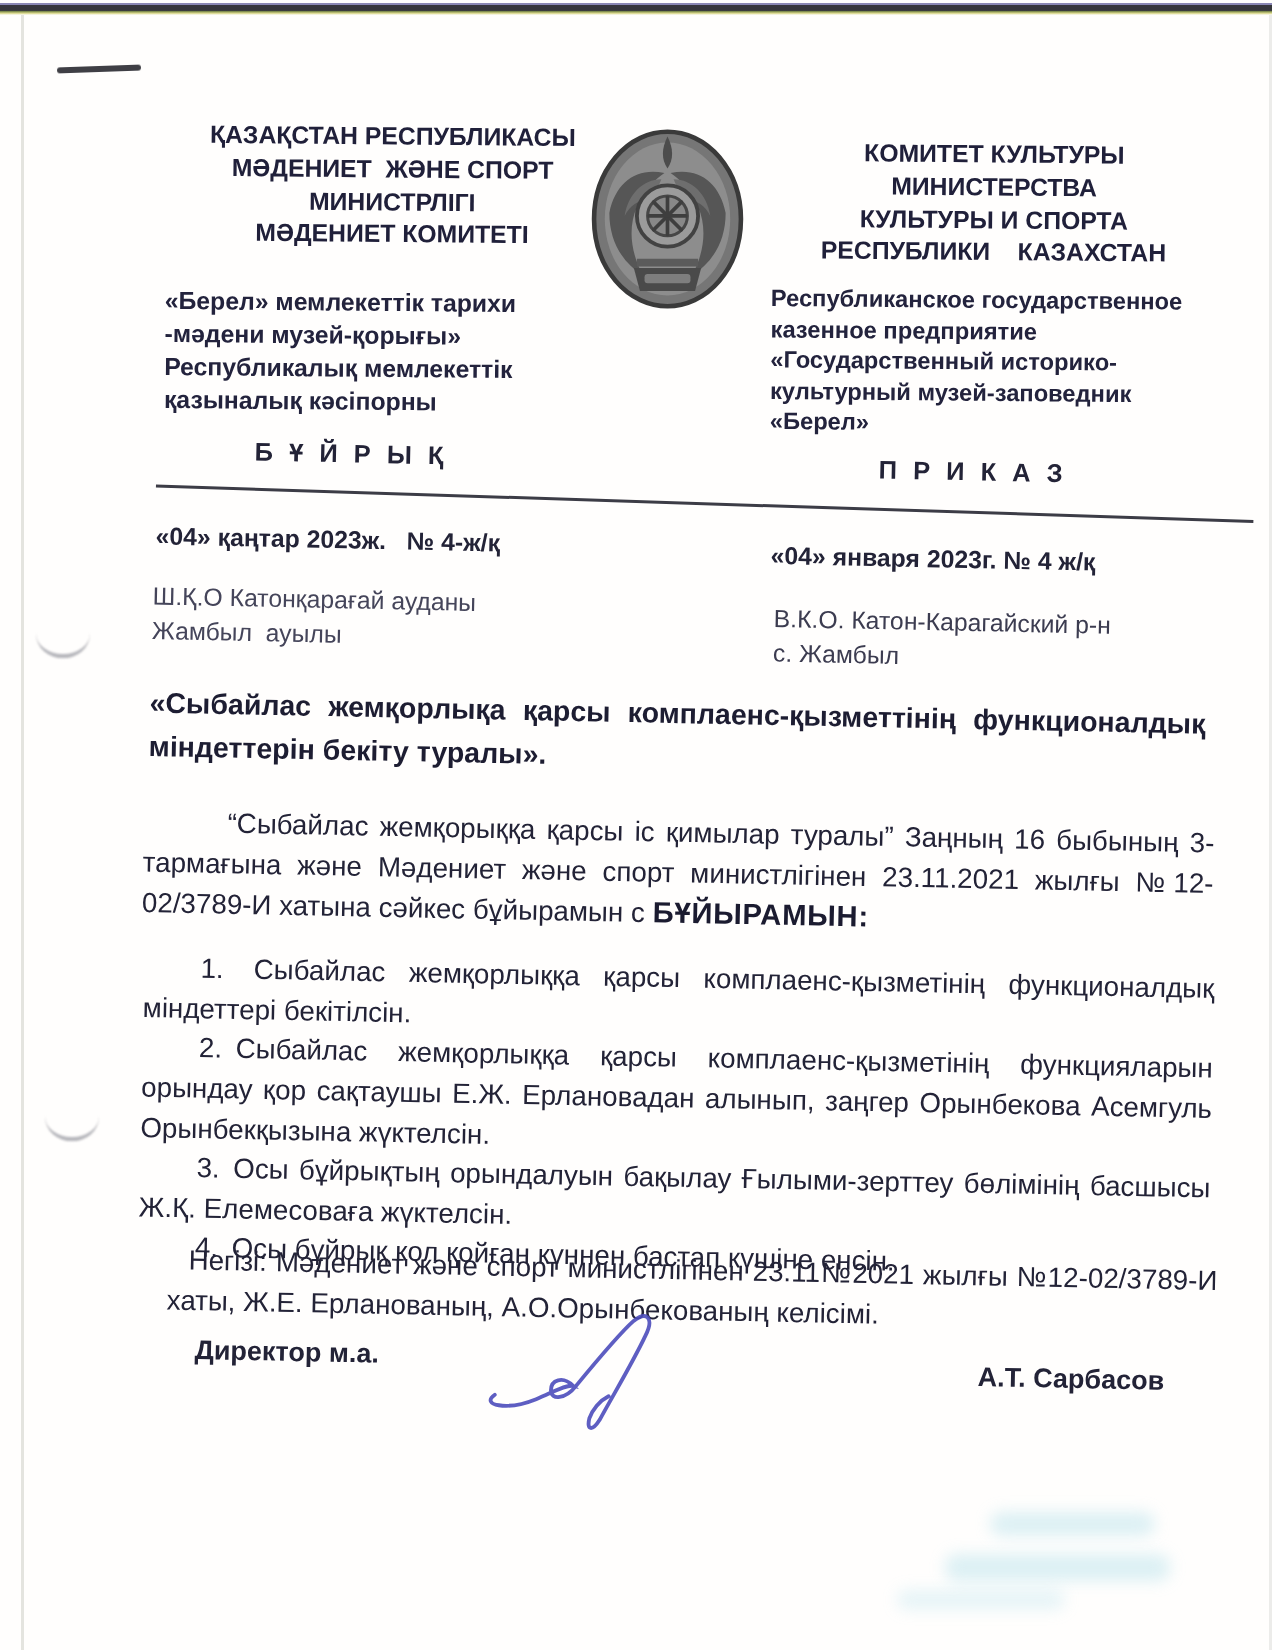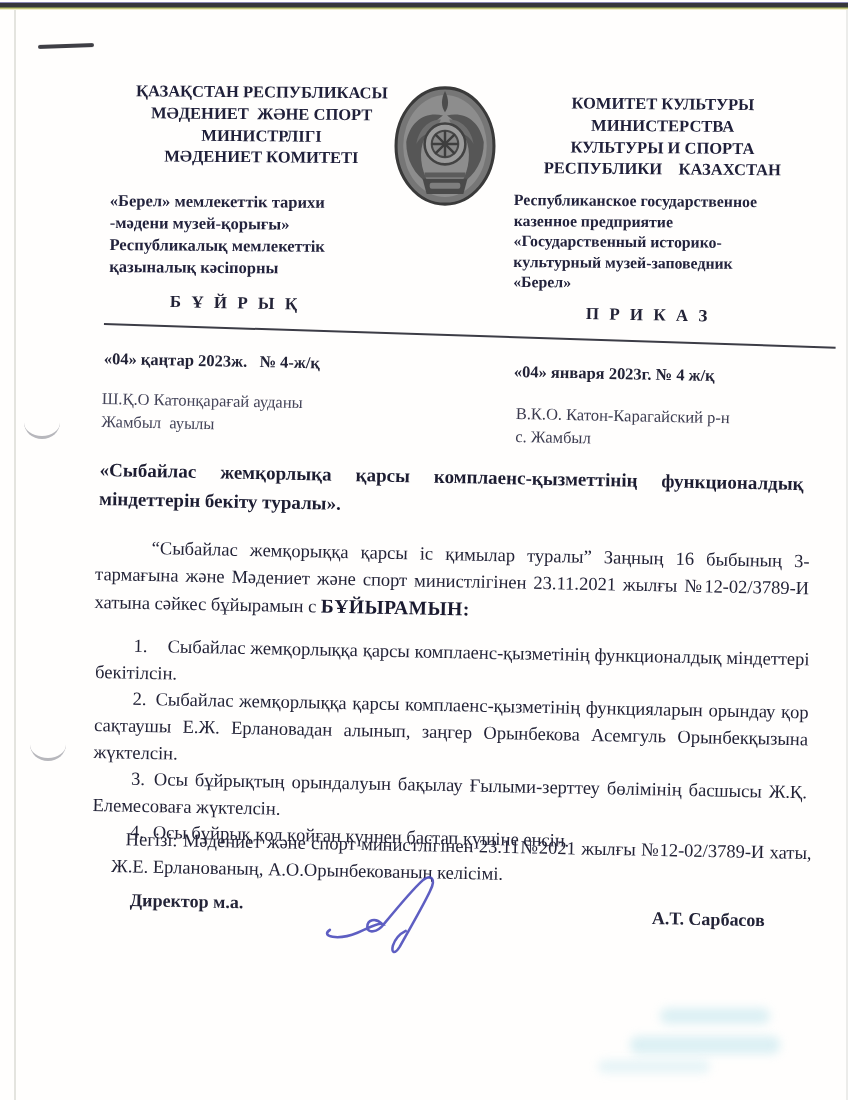--- a/index.html
+++ b/index.html
@@ -1,19 +1,19 @@
 <!DOCTYPE html>
 <html><head>
 <meta charset="utf-8">
 <style>
   html,body{margin:0;padding:0;background:#e8e8e8;}
   .page{
     position:relative;width:848px;height:1100px;margin:0 auto;
     background:#fffefd;overflow:hidden;
-    font-family:Liberation Serif, serif;
+    font-family:Liberation Sans, sans-serif;
     color:#232337;
   }
   
   .scan-top-edge{position:absolute;top:2px;left:0;width:848px;height:8px;
     background:linear-gradient(to bottom,#8a87b4 0%,#8a87b4 14%,#36363c 15%,#36363c 62%,#7d8a4e 70%,#d8d687 85%,#fffefd 100%);}
   .scan-left-edge{position:absolute;top:10px;left:14px;width:2px;height:1090px;background:#e4e4df;}
   .scan-right-edge{position:absolute;top:10px;right:0;width:2px;height:1090px;background:#ececea;}
   .pen-dash{position:absolute;top:44px;left:38px;width:56px;height:4px;background:#3f3f45;
     border-radius:2px;transform:rotate(-2deg);filter:blur(.4px);}
   .punch{position:absolute;width:36px;height:30px;border-radius:50%;

